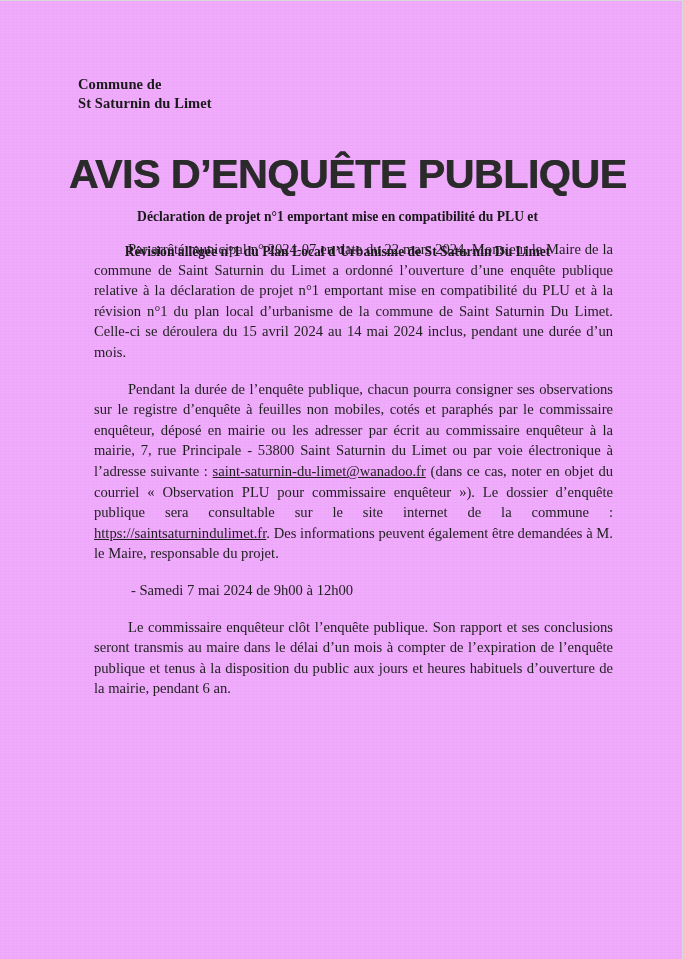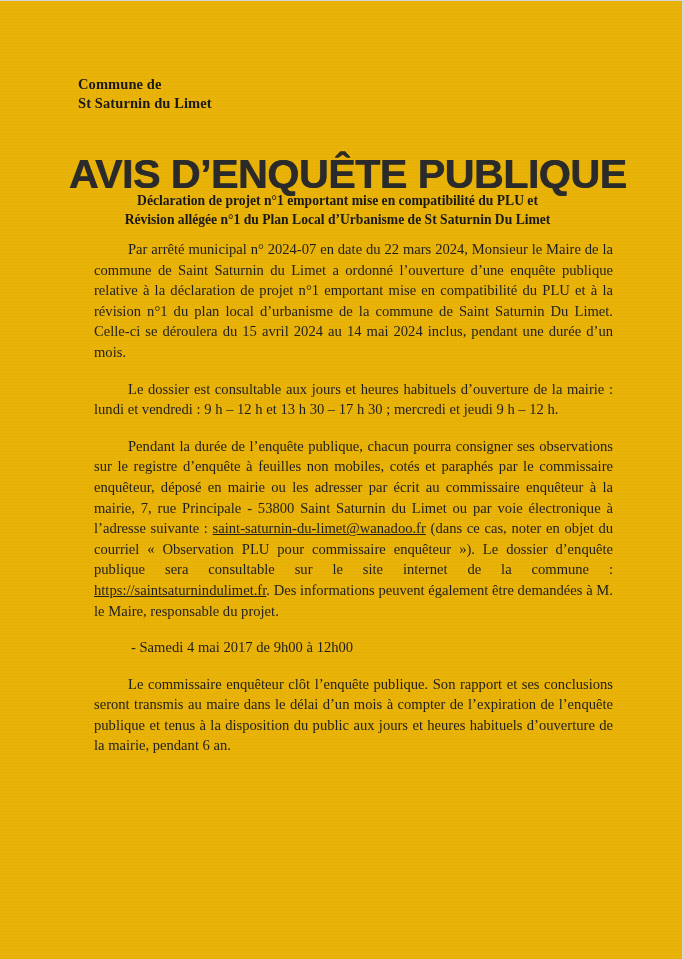--- a/index.html
+++ b/index.html
@@ -15,21 +15,21 @@
     overflow: hidden;
     font-family: "Liberation Serif", "DejaVu Serif", serif;
     color: #1c1c1c;
     -webkit-font-smoothing: antialiased;
   }
 
   
   .page {
     position: absolute;
     inset: 0;
-    background: #eab308;
+    background: #f0abfc;
     border-top: 1px solid #d8d8d8;
     border-right: 1px solid #d8d8d8;
     box-sizing: border-box;
   }
 
   .content {
     position: absolute;
     left: 78px;
     top: 0;
     width: 519px;
@@ -75,21 +75,21 @@
     position: absolute;
     top: 190px;
     left: 0;
     width: 519px;
     text-align: center;
     font-weight: bold;
     font-size: 13.6px;
     line-height: 19px;
     color: #191919;
   }
-  .subtitle div { white-space: nowrap; }
+  .subtitle div { white-space: nowrap; margin-top: 16px; }
 
   
   .body-text {
     position: absolute;
     top: 238px;
     left: 16px;
     width: 519px;
     font-size: 14.6px;
     line-height: 20.6px;
     text-align: justify;
@@ -151,27 +151,26 @@
 
     <div class="subtitle">
       <div>Déclaration de projet n°1 emportant mise en compatibilité du PLU et</div>
       <div>Révision allégée n°1 du Plan Local d’Urbanisme de St Saturnin Du Limet</div>
     </div>
 
     <div class="body-text">
 
       <p class="para">Par arrêté municipal n° 2024-07 en date du 22 mars 2024, Monsieur le Maire de la commune de Saint Saturnin du Limet a ordonné l’ouverture d’une enquête publique relative à la déclaration de projet n°1 emportant mise en compatibilité du PLU et à la révision n°1 du  plan local d’urbanisme de la commune de Saint Saturnin Du Limet. Celle-ci se déroulera du 15 avril 2024 au 14 mai 2024 inclus, pendant une durée d’un mois.</p>
 
-      <p class="para">Le dossier est consultable aux jours et heures habituels d’ouverture de la mairie : lundi  et vendredi : 9 h – 12 h et 13 h 30 – 17 h 30 ; mercredi et jeudi 9 h – 12 h.</p>
 
       <p class="para"><span>Pendant la durée de l’enquête publique, chacun pourra consigner ses observations sur le registre d’enquête à feuilles non mobiles, cotés et paraphés par le commissaire enquêteur, déposé en mairie ou les adresser par écrit au commissaire enquêteur à la mairie, 7, rue Principale - 53800 Saint Saturnin du Limet ou par voie électronique à l’adresse suivante : </span><a class="doclink" href="#">saint-saturnin-du-limet@wanadoo.fr</a><span> (dans ce cas, noter en objet du courriel « Observation PLU pour commissaire enquêteur »). Le dossier d’enquête publique sera consultable sur le site internet de la commune : </span><a class="doclink" href="#">https://saintsaturnindulimet.fr</a><span>. Des informations peuvent également être demandées à M. le Maire, responsable du projet.</span></p>
 
 
       <ul class="dash-list">
-        <li>- Samedi 4 mai 2017 de 9h00 à 12h00</li>
+        <li>- Samedi 7 mai 2024 de 9h00 à 12h00</li>
       </ul>
 
       <p class="para">Le commissaire enquêteur clôt l’enquête publique. Son rapport et ses conclusions seront transmis au maire dans le délai d’un mois à compter de l’expiration de l’enquête publique et tenus à la disposition du public aux jours et heures habituels d’ouverture de la mairie, pendant 6 an.</p>
 
     </div>
   </div>
 
   <div class="grain"></div>
 </div>
 

